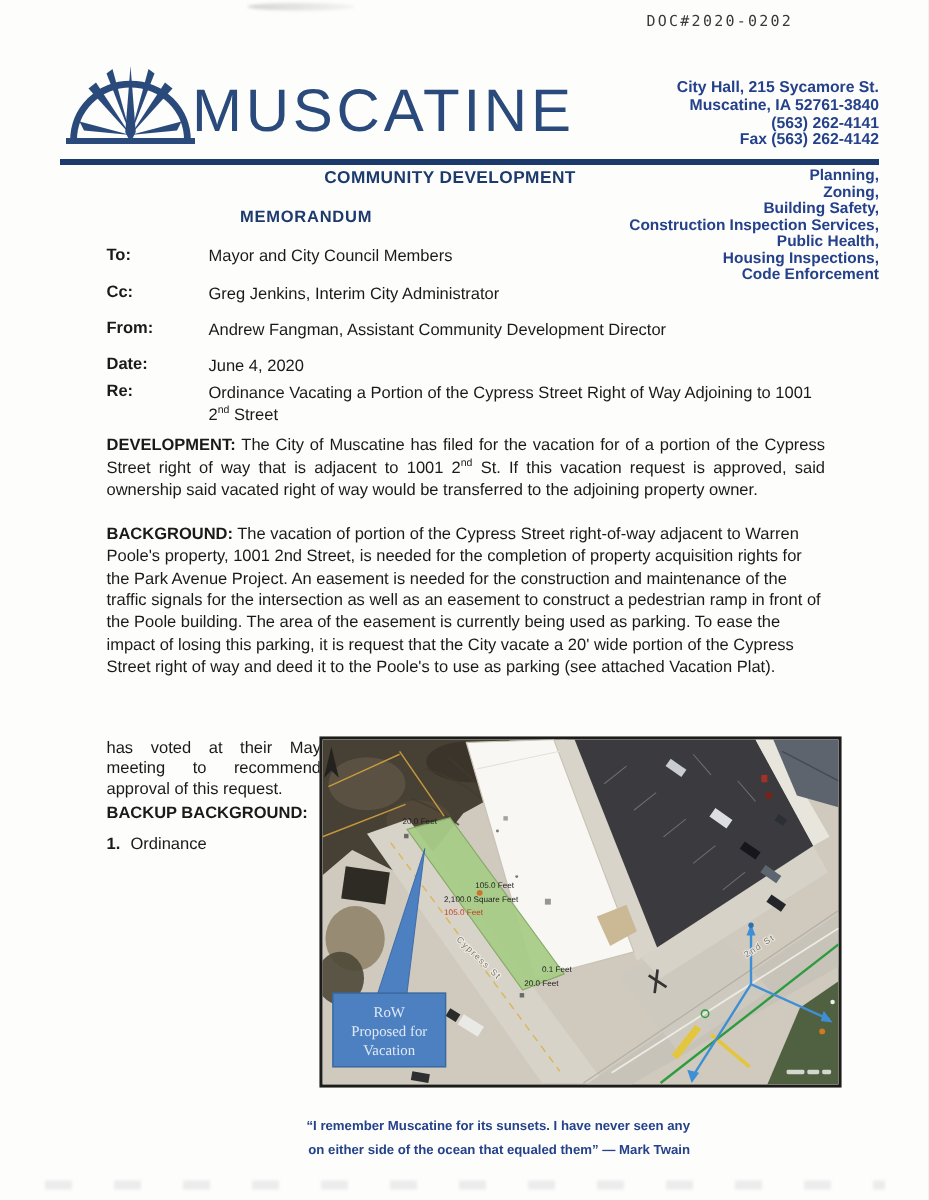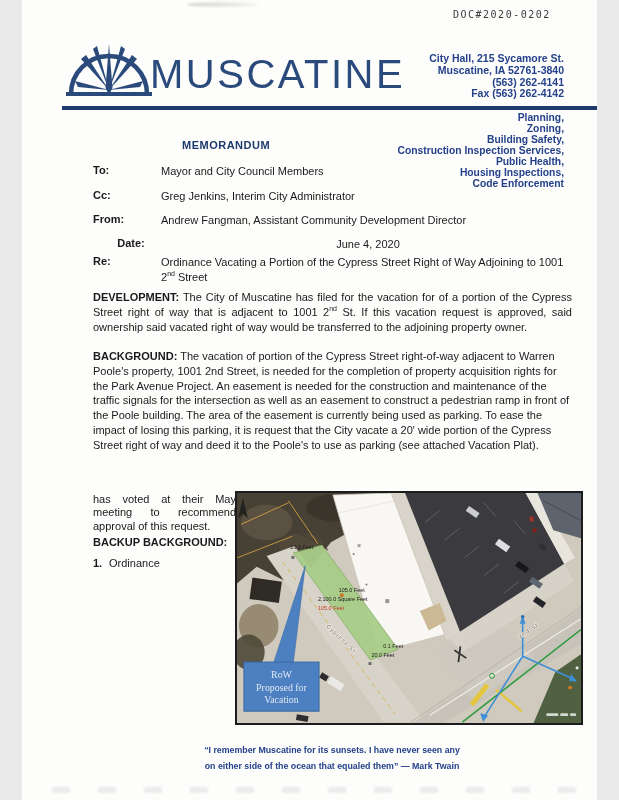--- a/index.html
+++ b/index.html
@@ -1,17 +1,17 @@
 <!DOCTYPE html>
 <html><head>
 <meta charset="utf-8">
 <style>
   html,body { margin:0; padding:0; background:#e9e9e9; }
   .page {
-    position:relative; width:575px; height:800px; margin:0 auto;
+    position:relative; width:619px; height:800px; margin:0 auto;
     background:#fdfdfc; overflow:hidden; color:#1a1a1a;
     font-family:"Liberation Sans", sans-serif;
   }
   .abs { position:absolute; }
 
   .doc-number { top:9px; left:431px; font-family:"DejaVu Sans Mono", monospace;
     font-size:10px; letter-spacing:1.5px; color:#3a3a3a; }
 
   .smudge-top { left:165px; top:2px; width:72px; height:5px; border-radius:50%;
     background:linear-gradient(90deg, rgba(110,110,110,.28), rgba(110,110,110,.06));
@@ -46,21 +46,21 @@
     line-height:13.4px; text-align:justify; }
   .backup { top:536px; left:71px; font-size:11px; font-weight:bold; }
   .list-item { top:557px; left:71px; font-size:11px; }
   .list-num { display:inline-block; width:16px; font-weight:bold; }
 
   sup { font-size:7px; vertical-align:super; line-height:0; }
 
   .map-frame { left:213px; top:491px; width:344px; height:230px;
     border:2px solid #1c1c1c; background:#cfc9be; }
 
-  .quote { top:742px; left:160px; width:300px; text-align:center;
+  .quote { top:742px; left:160px; width:300px; text-align:right;
     font-size:8.8px; font-weight:bold; color:#24418a; line-height:16px; }
 
   .artifact-bottom { left:30px; top:787px; width:560px; height:6px; opacity:.8;
     background:repeating-linear-gradient(90deg, rgba(100,100,112,.14) 0 18px, rgba(0,0,0,0) 18px 46px);
     filter:blur(1px); }
 </style>
 </head>
 <body>
 
 <div class="page">
@@ -85,20 +85,21 @@
 
   <div class="abs address">
     <div>City Hall, 215 Sycamore St.</div>
     <div>Muscatine, IA 52761-3840</div>
     <div>(563) 262-4141</div>
     <div>Fax (563) 262-4142</div>
   </div>
 
   <div class="abs rule"></div>
 
+  <div class="abs dept-title">COMMUNITY DEVELOPMENT</div>
 
   <div class="abs services">
     <div>Planning,</div>
     <div>Zoning,</div>
     <div>Building Safety,</div>
     <div>Construction Inspection Services,</div>
     <div>Public Health,</div>
     <div>Housing Inspections,</div>
     <div>Code Enforcement</div>
   </div>
@@ -107,21 +108,21 @@
 
   <div class="abs memo-row" style="top:189px;">
     <span class="f-label">Cc:</span><span class="f-value">Greg Jenkins, Interim City Administrator</span>
   </div>
   <div class="abs memo-row" style="top:164px;">
     <span class="f-label">To:</span><span class="f-value">Mayor and City Council Members</span>
   </div>
   <div class="abs memo-row" style="top:213px;">
     <span class="f-label">From:</span><span class="f-value">Andrew Fangman, Assistant Community Development Director</span>
   </div>
-  <div class="abs memo-row" style="top:237px;text-align:center;">
+  <div class="abs memo-row" style="top:237px;">
     <span class="f-label">Date:</span><span class="f-value">June 4, 2020</span>
   </div>
   <div class="abs memo-row" style="top:255px;">
     <span class="f-label">Re:</span><span class="f-value"><span>Ordinance Vacating a Portion of the Cypress Street Right of Way Adjoining to 1001 2</span><sup>nd</sup><span> Street</span></span>
   </div>
 
   <div class="abs para justify" style="top:290px;">
     <b>DEVELOPMENT:</b><span> The City of Muscatine has filed for the vacation for of a portion of the Cypress Street right of way that is adjacent to 1001 2</span><sup>nd</sup><span> St.  If this vacation request is approved, said ownership said vacated right of way would be transferred to the adjoining property owner.</span>
   </div>
 

